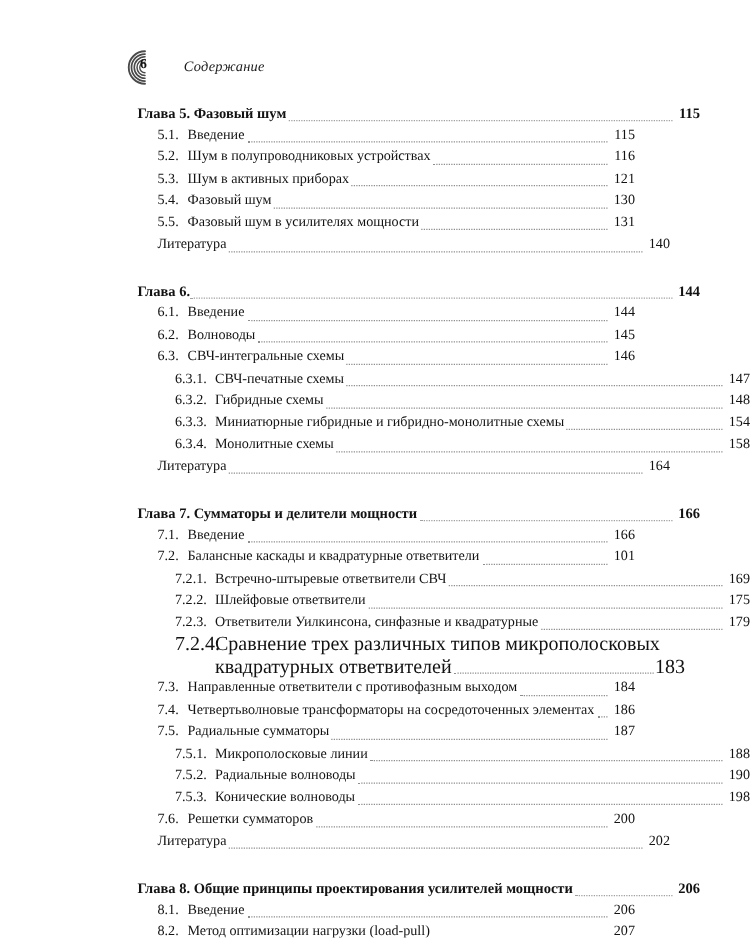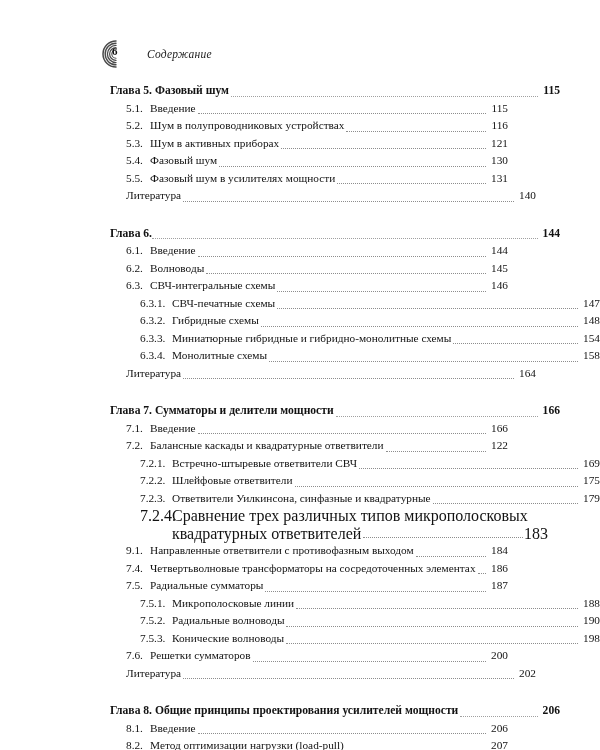--- a/index.html
+++ b/index.html
@@ -124,20 +124,21 @@
     line-height: 17.5px;
     color: #121212;
   }
   .entry-wrap .row1 {
     display: flex;
     white-space: nowrap;
   }
   .entry-wrap .row1 .num { width: 32px; flex: 0 0 auto; }
   .entry-wrap .row2 {
     display: flex;
+    align-items: flex-end;
     white-space: nowrap;
     padding-left: 32px;
   }
   .entry-wrap .row2 .label { flex: 0 0 auto; padding-right: 2px; }
   .entry-wrap .row2 .leader {
     flex: 1 1 auto;
     height: 12px;
     border-bottom: 1px dotted #8d8d8d;
     margin: 0 1px 3px 0;
     min-width: 4px;
@@ -275,21 +276,21 @@
       <div class="entry lvl2">
         <span class="num">7.1.</span>
         <span class="label">Введение</span>
         <span class="leader"></span>
         <span class="page">166</span>
       </div>
       <div class="entry lvl2">
         <span class="num">7.2.</span>
         <span class="label">Балансные каскады и квадратурные ответвители</span>
         <span class="leader"></span>
-        <span class="page">122</span>
+        <span class="page">101</span>
       </div>
       <div class="entry lvl3">
         <span class="num">7.2.1.</span>
         <span class="label">Встречно-штыревые ответвители СВЧ</span>
         <span class="leader"></span>
         <span class="page">169</span>
       </div>
       <div class="entry lvl3">
         <span class="num">7.2.2.</span>
         <span class="label">Шлейфовые ответвители</span>
@@ -307,21 +308,21 @@
           <span class="num">7.2.4.</span>
           <span>Сравнение трех различных типов микрополосковых</span>
         </div>
         <div class="row2">
           <span class="label">квадратурных ответвителей</span>
           <span class="leader"></span>
           <span class="page">183</span>
         </div>
       </div>
       <div class="entry lvl2">
-        <span class="num">9.1.</span>
+        <span class="num">7.3.</span>
         <span class="label">Направленные ответвители с противофазным выходом</span>
         <span class="leader"></span>
         <span class="page">184</span>
       </div>
       <div class="entry lvl2">
         <span class="num">7.4.</span>
         <span class="label">Четвертьволновые трансформаторы на сосредоточенных элементах</span>
         <span class="leader"></span>
         <span class="page">186</span>
       </div>

